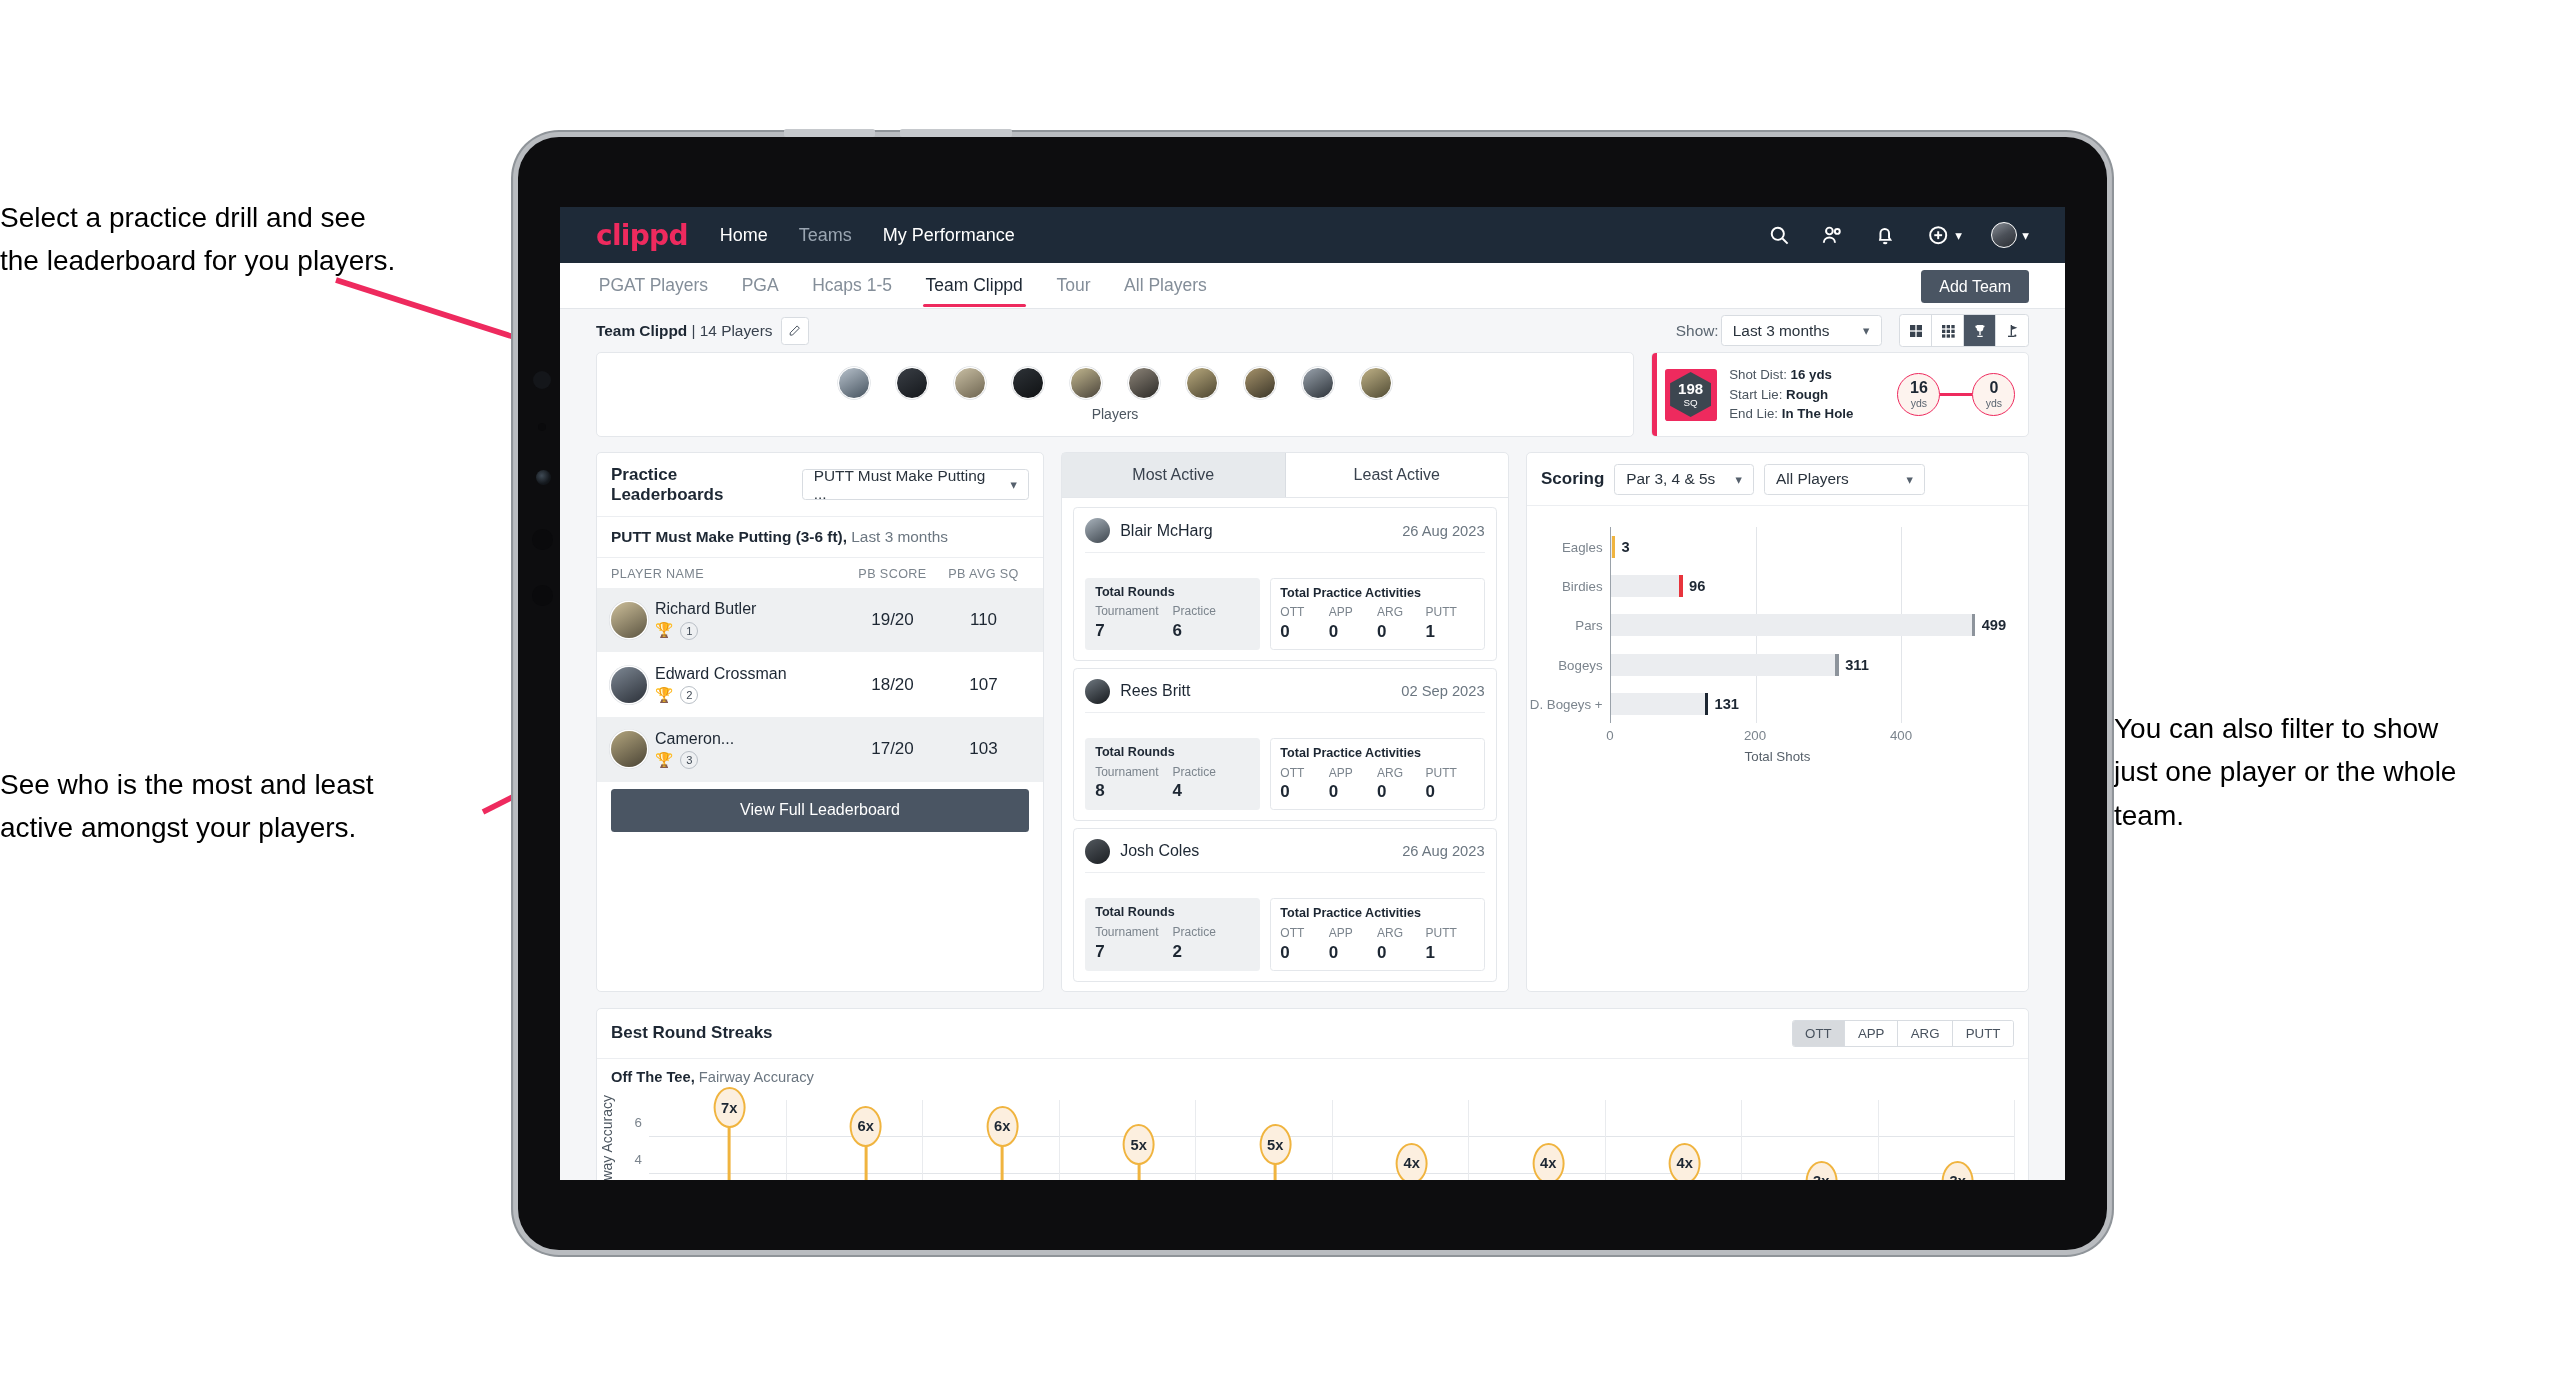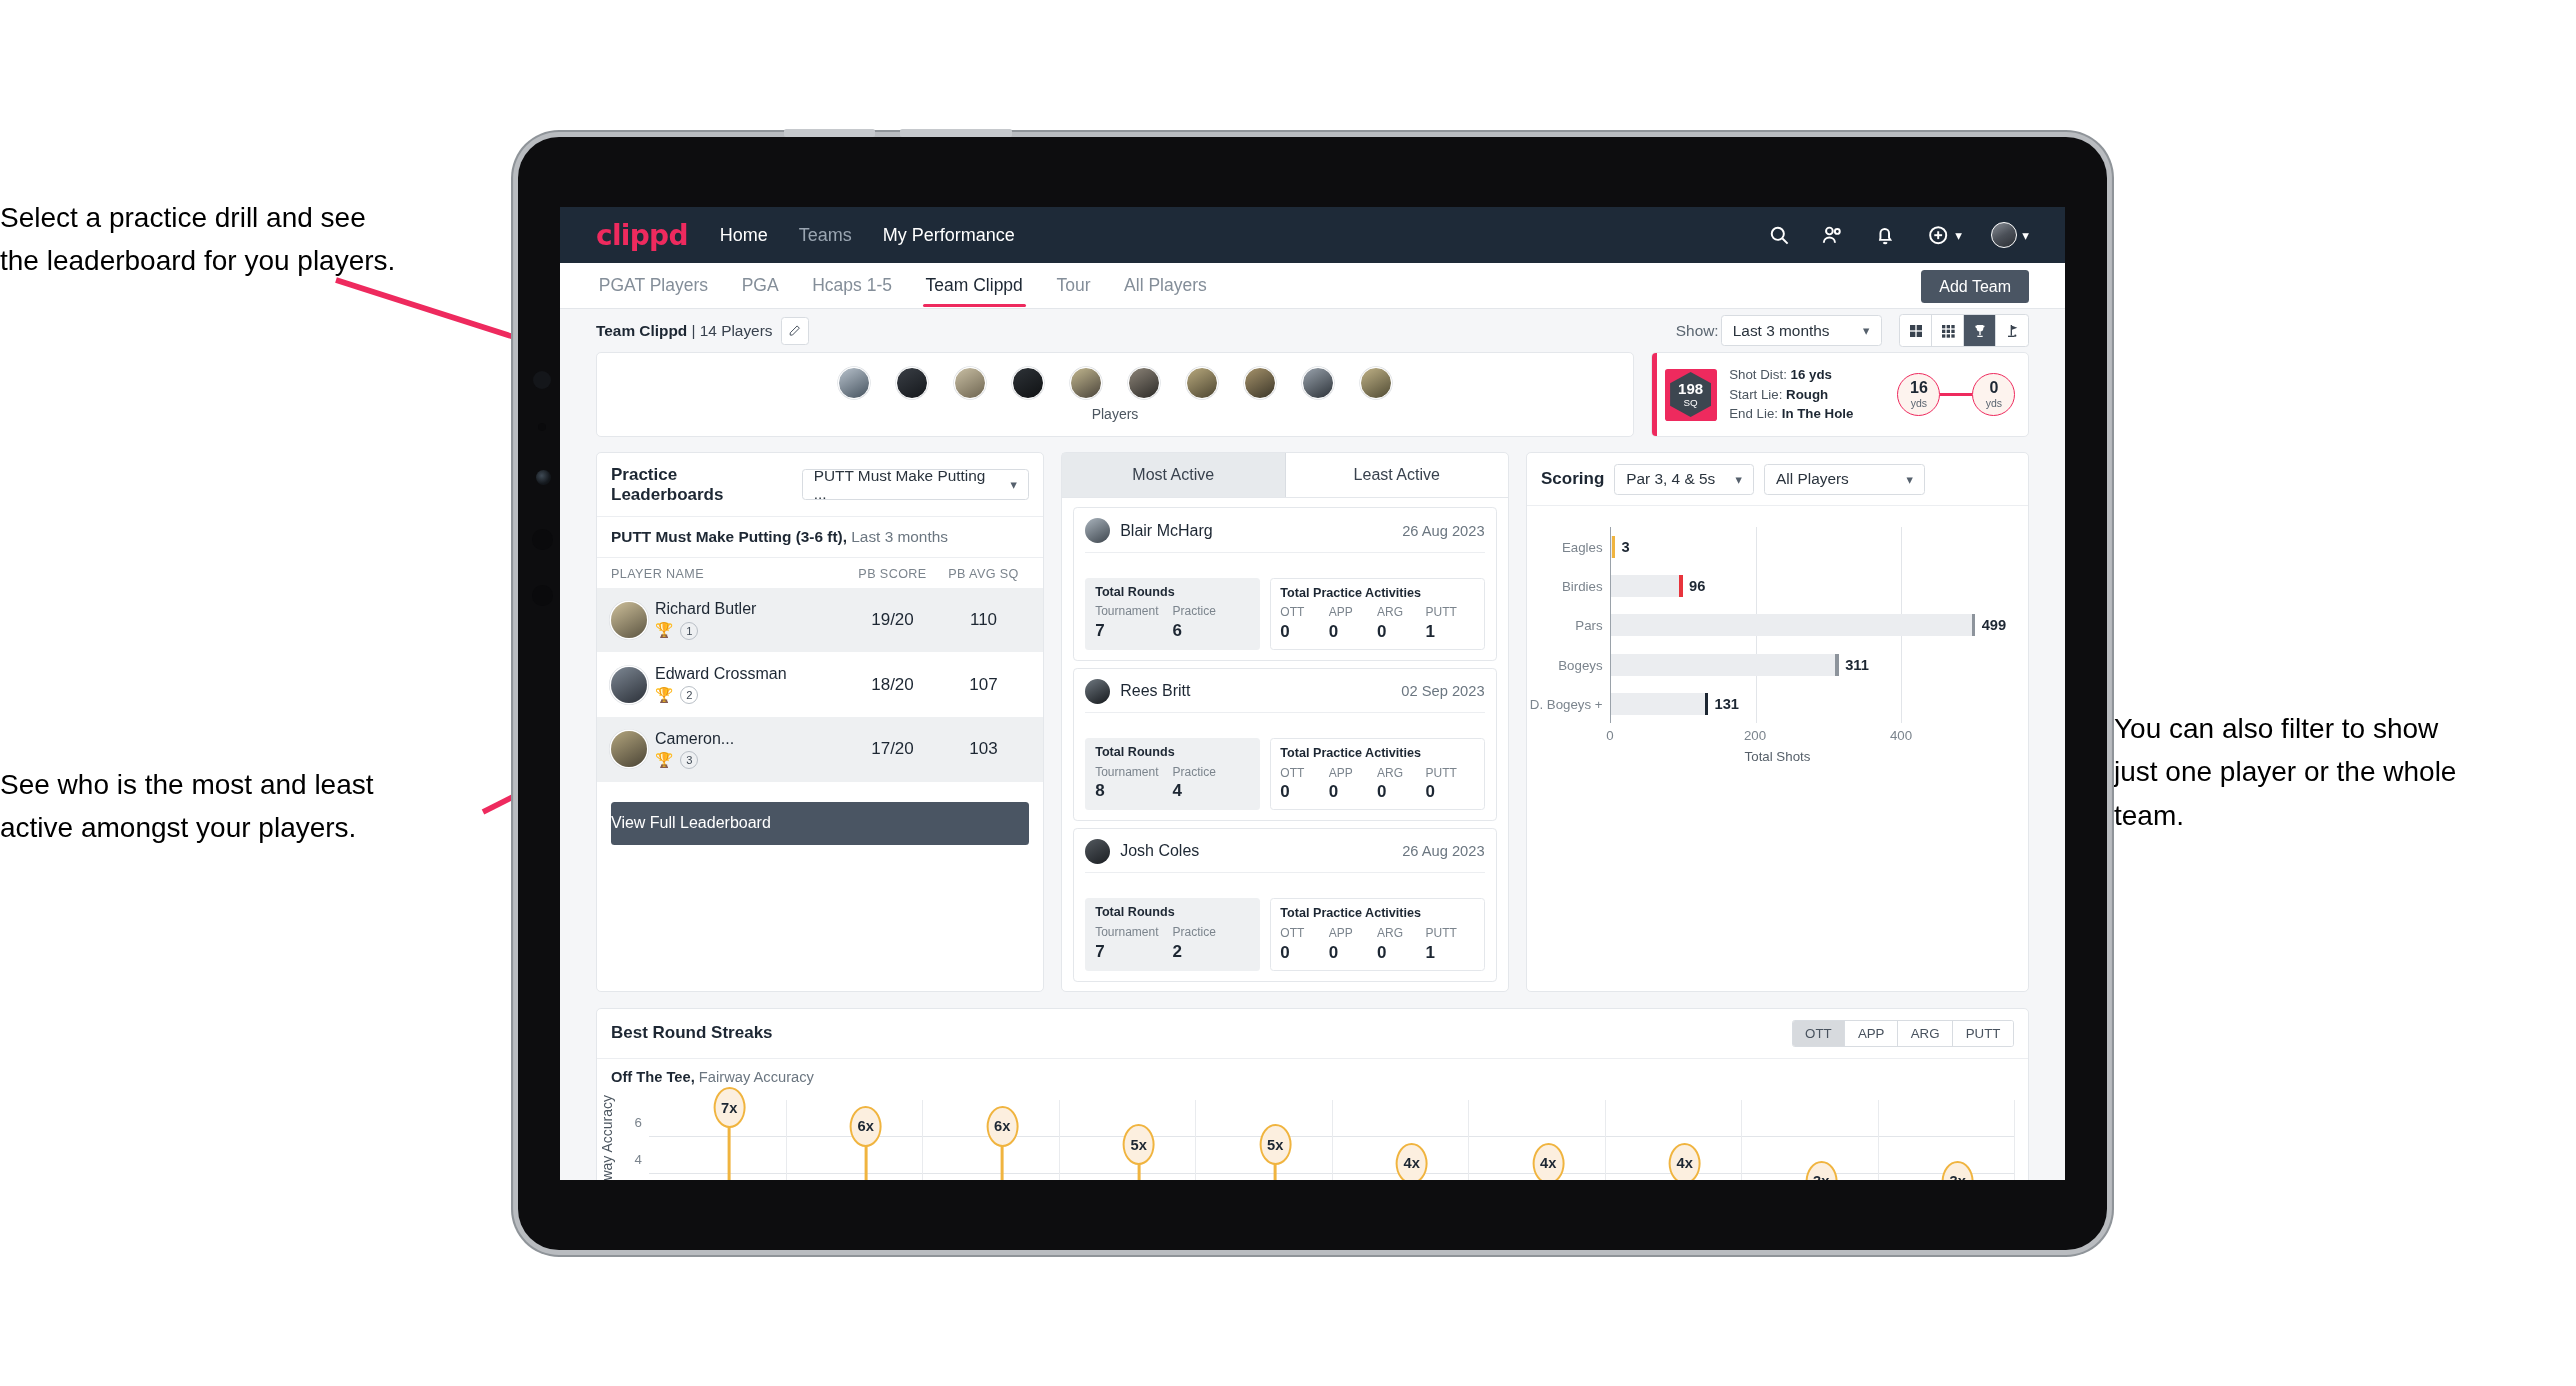--- a/index.html
+++ b/index.html
@@ -147,21 +147,21 @@
   .lbrow { display:flex; align-items:center; padding:12.6px 14px; }
   .lbrow.shade { background:#eef0f2; }
   .lbrow .c1 { flex:1; display:flex; align-items:center; gap:8px; }
   .lbrow .c2, .lbrow .c3 { width:91px; text-align:center; font-size:17px; color:#1d2733; }
   .pav { width:36px; height:36px; border-radius:50%; box-shadow:0 0 0 1.4px #fff, 0 0 0 2.1px #dcdfe3; flex:none; }
   .pmeta .pname { font-size:16px; color:#1d2733; }
   .pmeta .prank { display:flex; align-items:center; gap:7px; margin-top:3.5px; }
   .trophy { font-size:14.7px; line-height:1; }
   .rankbadge { width:18px; height:18px; border-radius:50%; border:0.7px solid #b9bfc6; font-size:11.2px;
                color:#404a55; display:flex; align-items:center; justify-content:center; }
-  .vfl { margin:20px 14px 14px 14px; background:#4a5563; color:#fff; font-size:16px; text-align:left;
+  .vfl { margin:7px 14px 14px 14px; background:#4a5563; color:#fff; font-size:16px; text-align:center;
          padding:12.6px 0; border-radius:3.5px; }
 
   
   .acttabs { display:flex; border-bottom:0.7px solid #e4e7eb; }
   .acttab { flex:1; text-align:center; padding:12.6px 0; font-size:16px; color:#39424e; }
   .acttab.on { background:#e7eaed; border-right:0.7px solid #d9dde2; }
   .actlist { padding:9.8px 11.2px; display:flex; flex-direction:column; gap:7px; }
   .actcard { border:0.7px solid #e4e7eb; border-radius:4.2px; padding:9.8px 11.2px; }
   .acthead { display:flex; align-items:center; gap:9.8px; padding-bottom:8.4px; border-bottom:0.7px solid #eceef1; }
   .acthead .nm { font-size:16px; color:#1d2733; }

